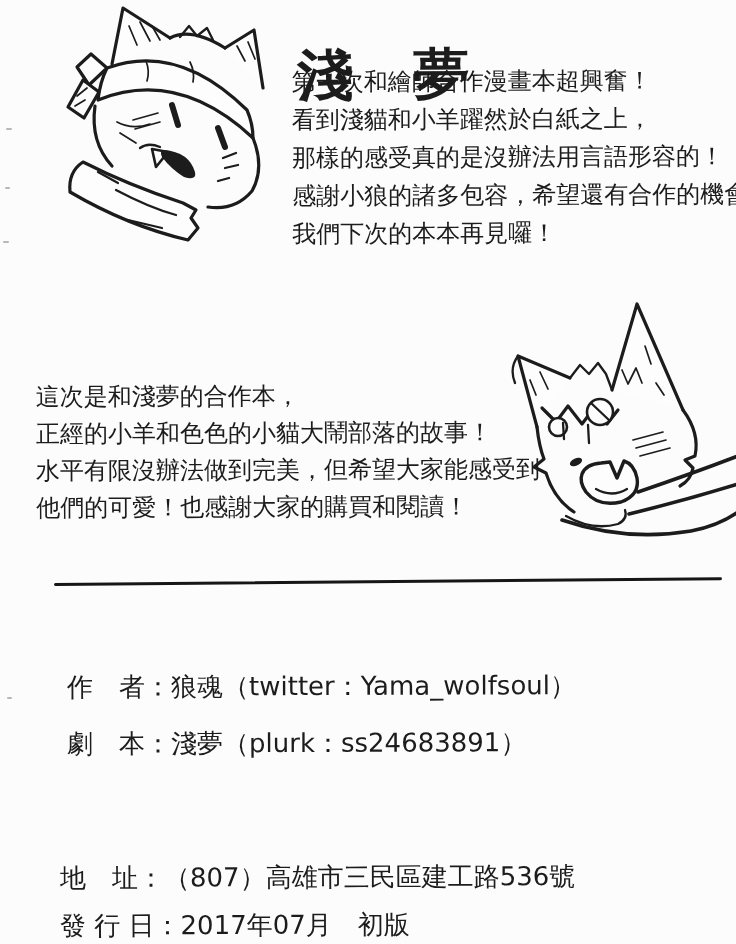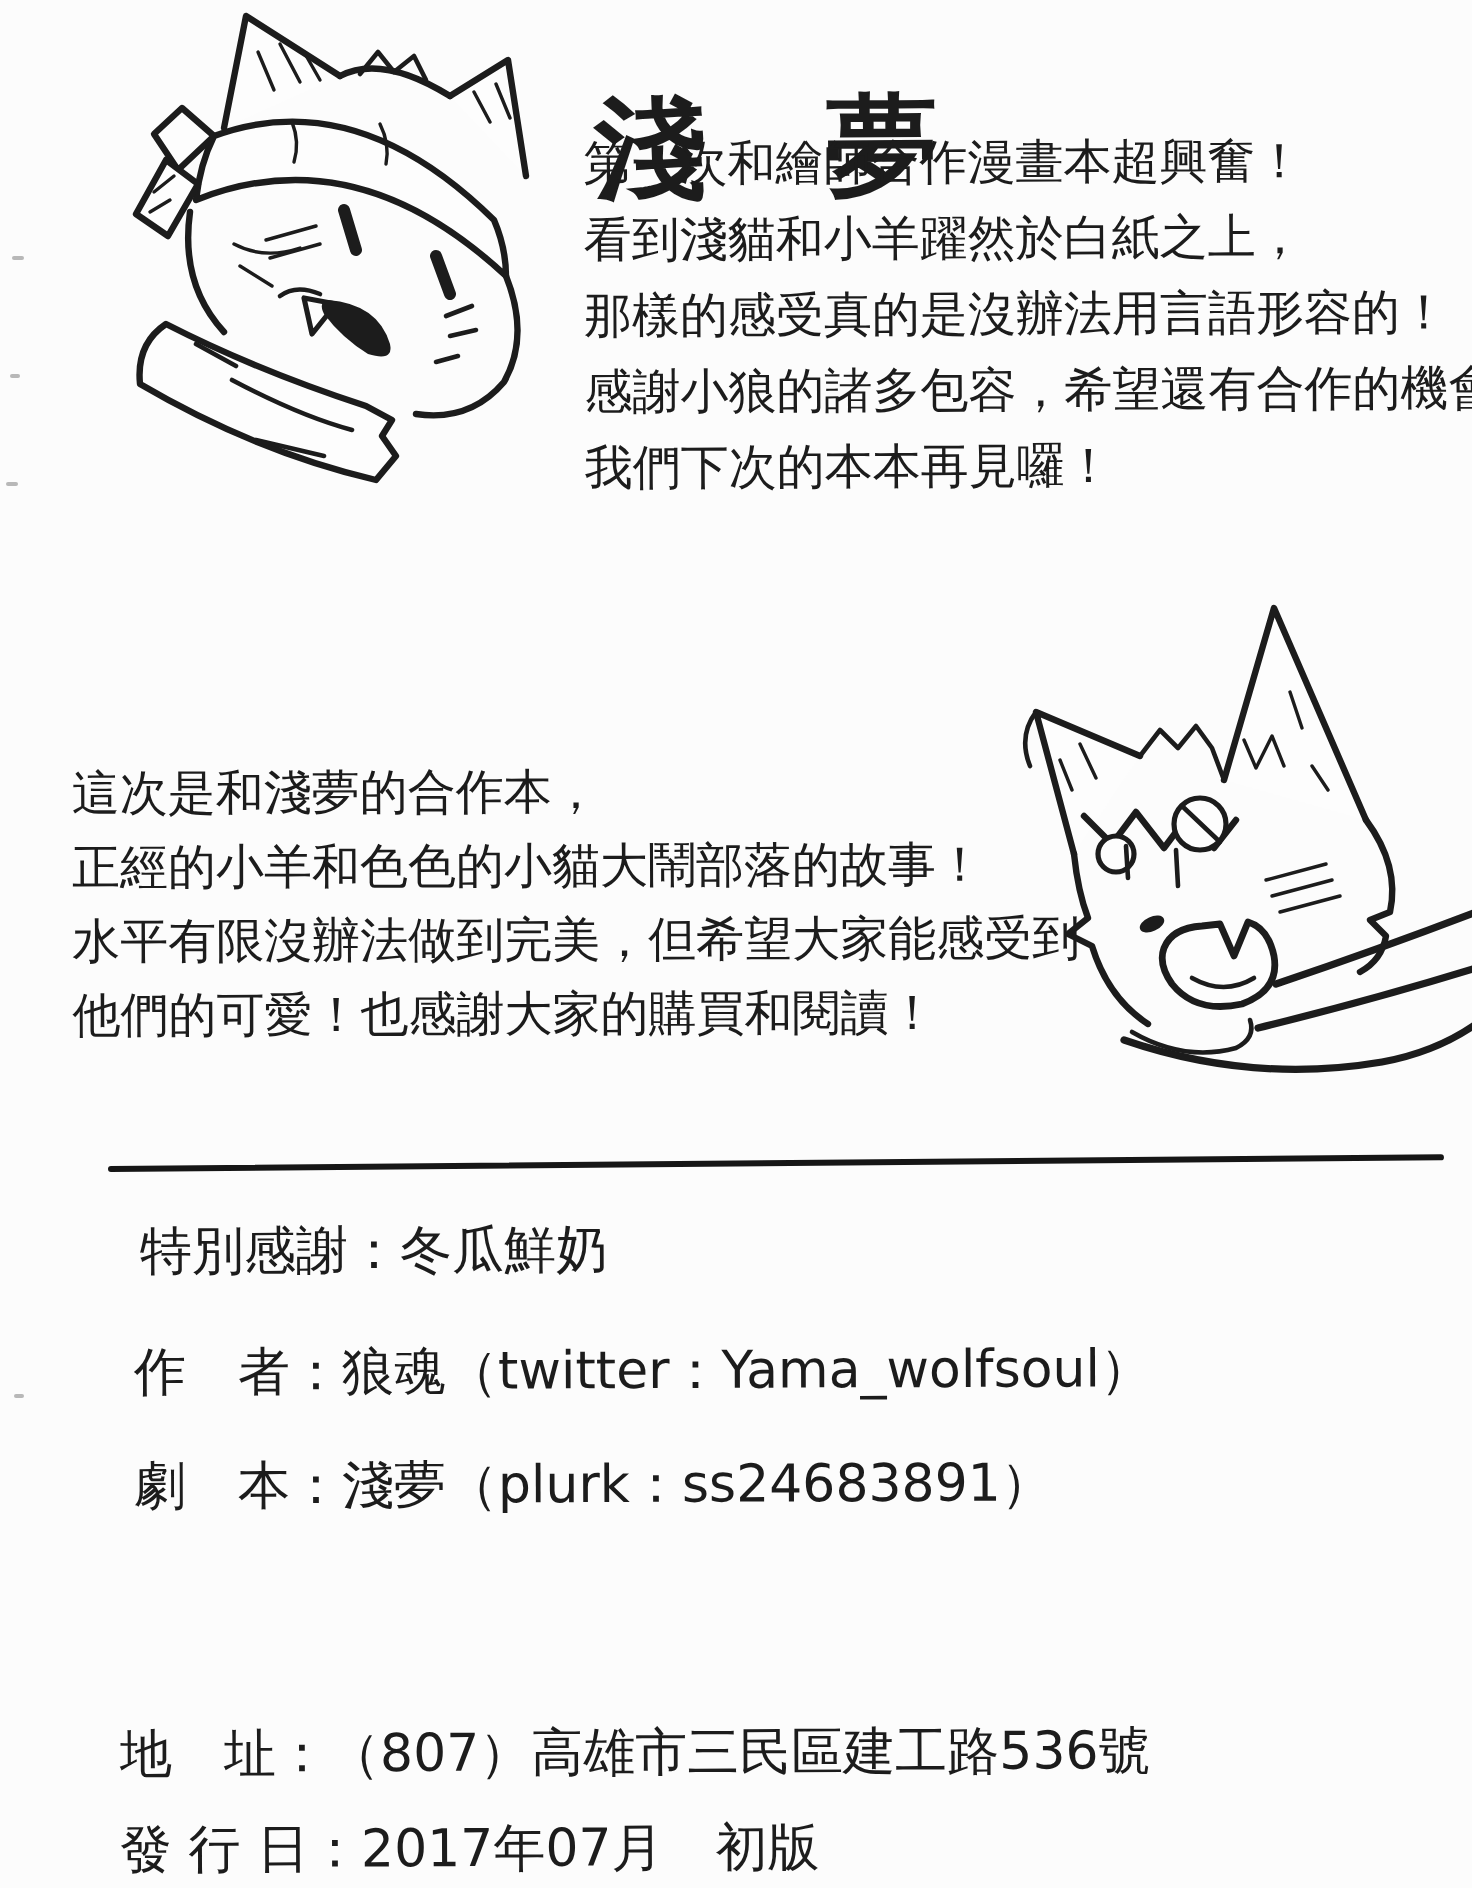--- a/index.html
+++ b/index.html
@@ -154,21 +154,20 @@
     <path class="stroke" d="M 197,122 Q 214,145 209,168 L 199,172 L 207,180 Q 205,192 194,198"></path>
 
     <path class="stroke" d="M 152,204 Q 205,186 252,168" style="stroke-width:3.6"></path>
     <path class="stroke" d="M 143,226 Q 200,212 252,196" style="stroke-width:3.6"></path>
     <path class="stroke" d="M 76,232 Q 140,254 205,243 Q 232,238 252,224" style="stroke-width:3.6"></path>
     <path class="stroke-mid" d="M 80,228 Q 106,243 132,236 Q 142,231 139,222"></path>
   </svg>
 
   <div class="abs divider"></div>
 
-  <div class="abs credit c1">特別感謝：冬瓜鮮奶</div>
   <div class="abs credit c2">作　者：狼魂（twitter：Yama_wolfsoul）</div>
   <div class="abs credit c3">劇　本：淺夢（plurk：ss24683891）</div>
   <div class="abs credit c5">地　址：（807）高雄市三民區建工路536號</div>
   <div class="abs credit c6">發 行 日：2017年07月　初版</div>
 
   <div class="speck" style="left:6px;top:128px;width:6px;height:2px;"></div>
   <div class="speck" style="left:5px;top:187px;width:5px;height:2px;"></div>
   <div class="speck" style="left:3px;top:241px;width:6px;height:2px;"></div>
   <div class="speck" style="left:7px;top:697px;width:5px;height:2px;"></div>
 

